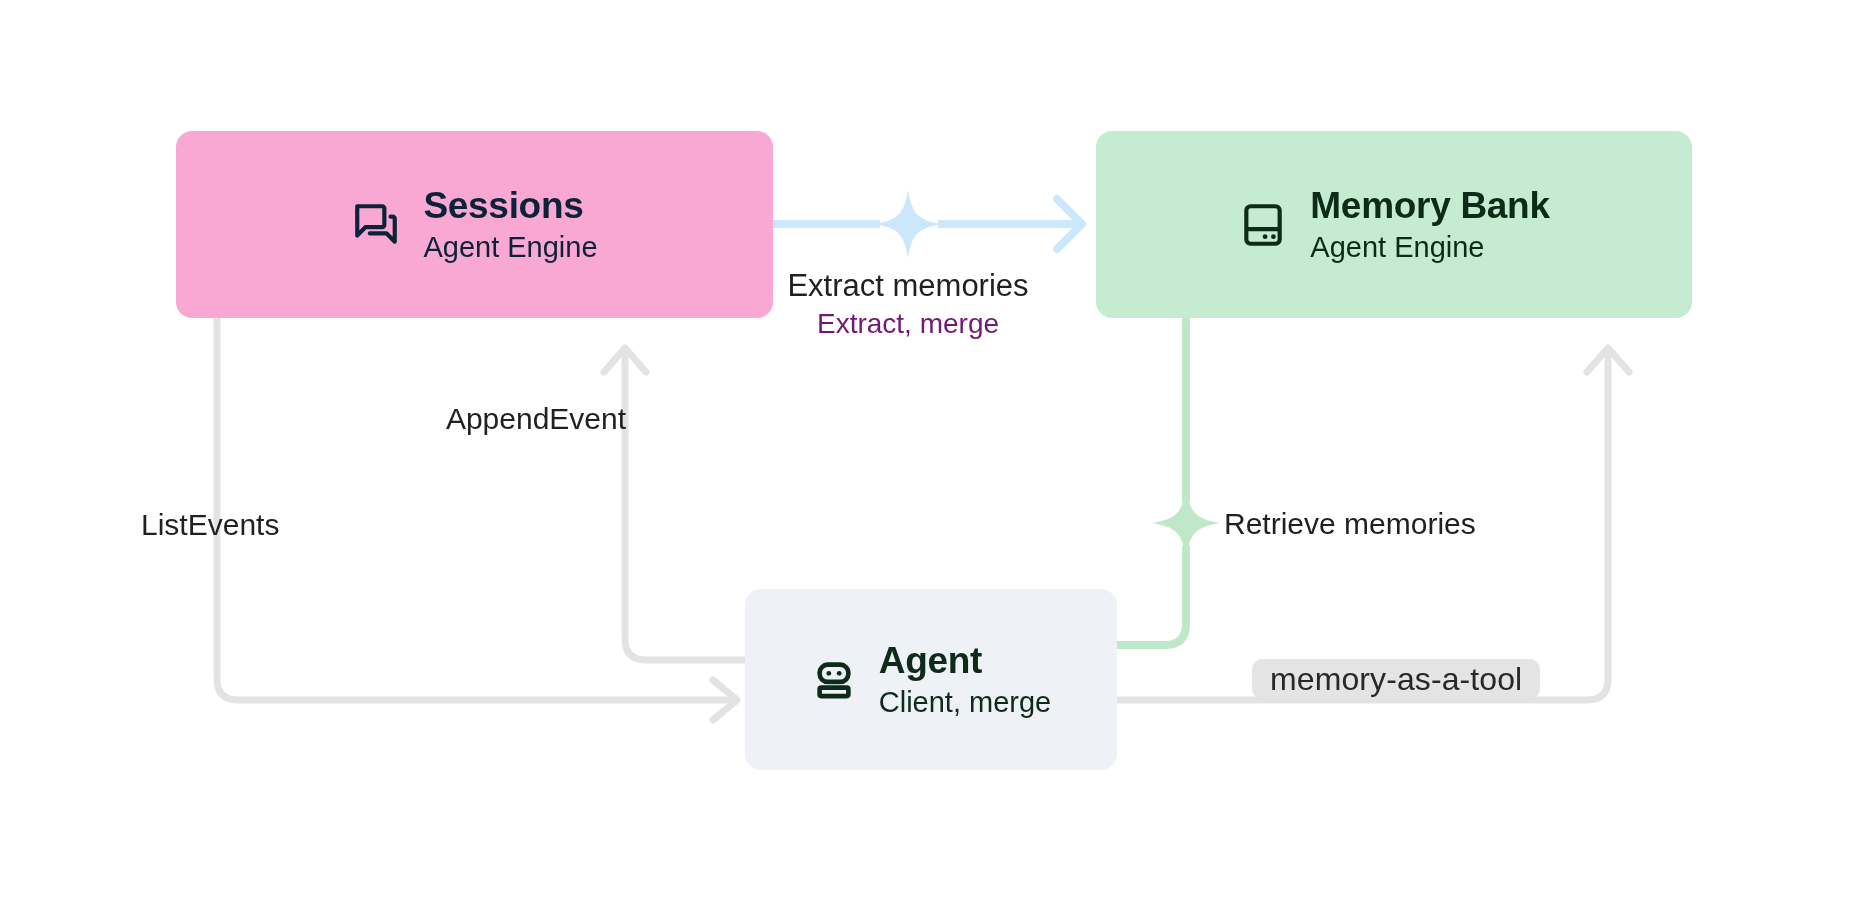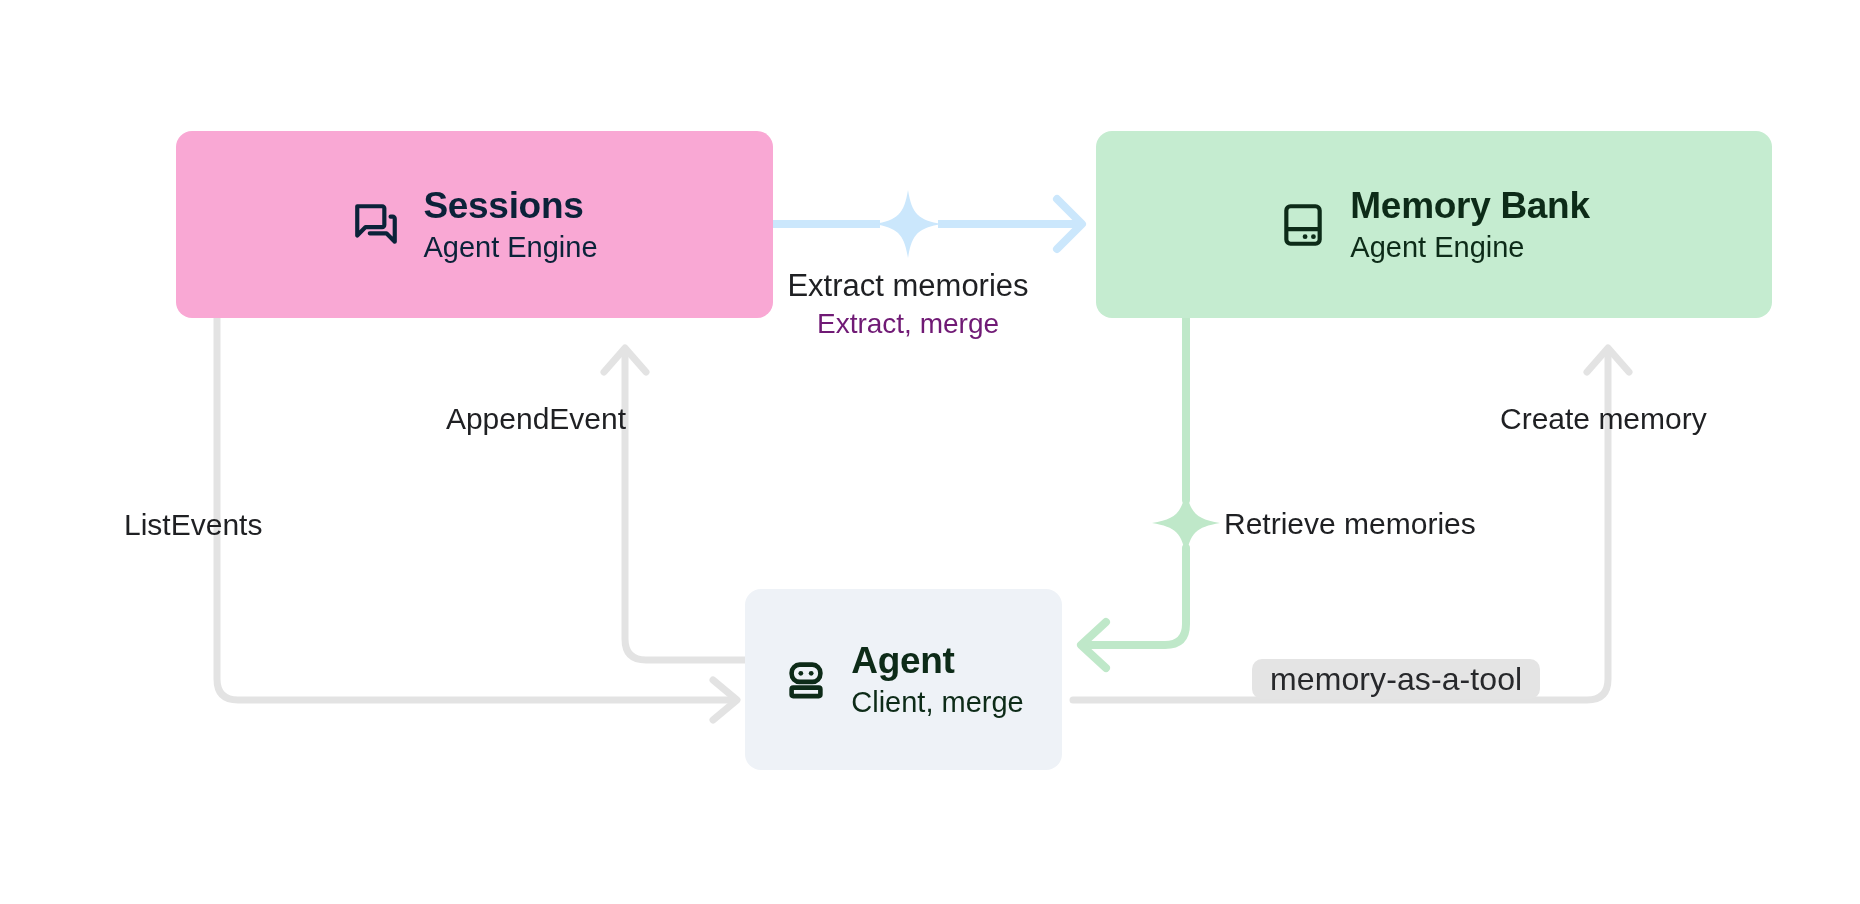--- a/index.html
+++ b/index.html
@@ -71,31 +71,31 @@
     height: 187px;
     background: #f9a8d4;
     margin-left: 40px;
   }
   #node-sessions .node-title,
   #node-sessions .node-sub { color: #0b2239; }
 
   #node-memory {
     left: 1096px;
     top: 131px;
-    width: 676px;
+    width: 596px;
     height: 187px;
     background: #c5ecd0;
   }
   #node-memory .node-title,
   #node-memory .node-sub { color: #0d2b18; }
 
   #node-agent {
     left: 745px;
     top: 589px;
-    width: 317px;
+    width: 372px;
     height: 181px;
     background: #eef2f7;
   }
   #node-agent .node-title,
   #node-agent .node-sub { color: #0d2b18; }
 
   
   .edge-label {
     position: absolute;
     font-size: 30px;
@@ -115,21 +115,21 @@
   }
   #lbl-extract {
     left: 908px;
     top: 308px;
   }
   #lbl-appendevent {
     left: 536px;
     top: 402px;
   }
   #lbl-listevents {
-    left: 124px;
+    left: 141px;
     top: 508px;
     text-align: center;
   }
   #lbl-creatememory {
     left: 1500px;
     top: 402px;
   }
   #lbl-retrieve {
     left: 1224px;
     top: 507px;
@@ -228,17 +228,16 @@
 
   <div class="edge-label label-center" id="lbl-generate">Extract memories</div>
   <div class="edge-label sub label-center" id="lbl-extract">Extract, merge</div>
 
   <div class="edge-label label-center" id="lbl-appendevent">AppendEvent</div>
 
   <div class="edge-label" id="lbl-listevents">ListEvents</div>
 
   <div class="edge-label" id="lbl-retrieve">Retrieve memories</div>
 
-  <div class="edge-label" id="lbl-creatememory">Create memory</div>
 
   <div id="badge-tool">memory-as-a-tool</div>
 
 </div>
 
 </body></html>

